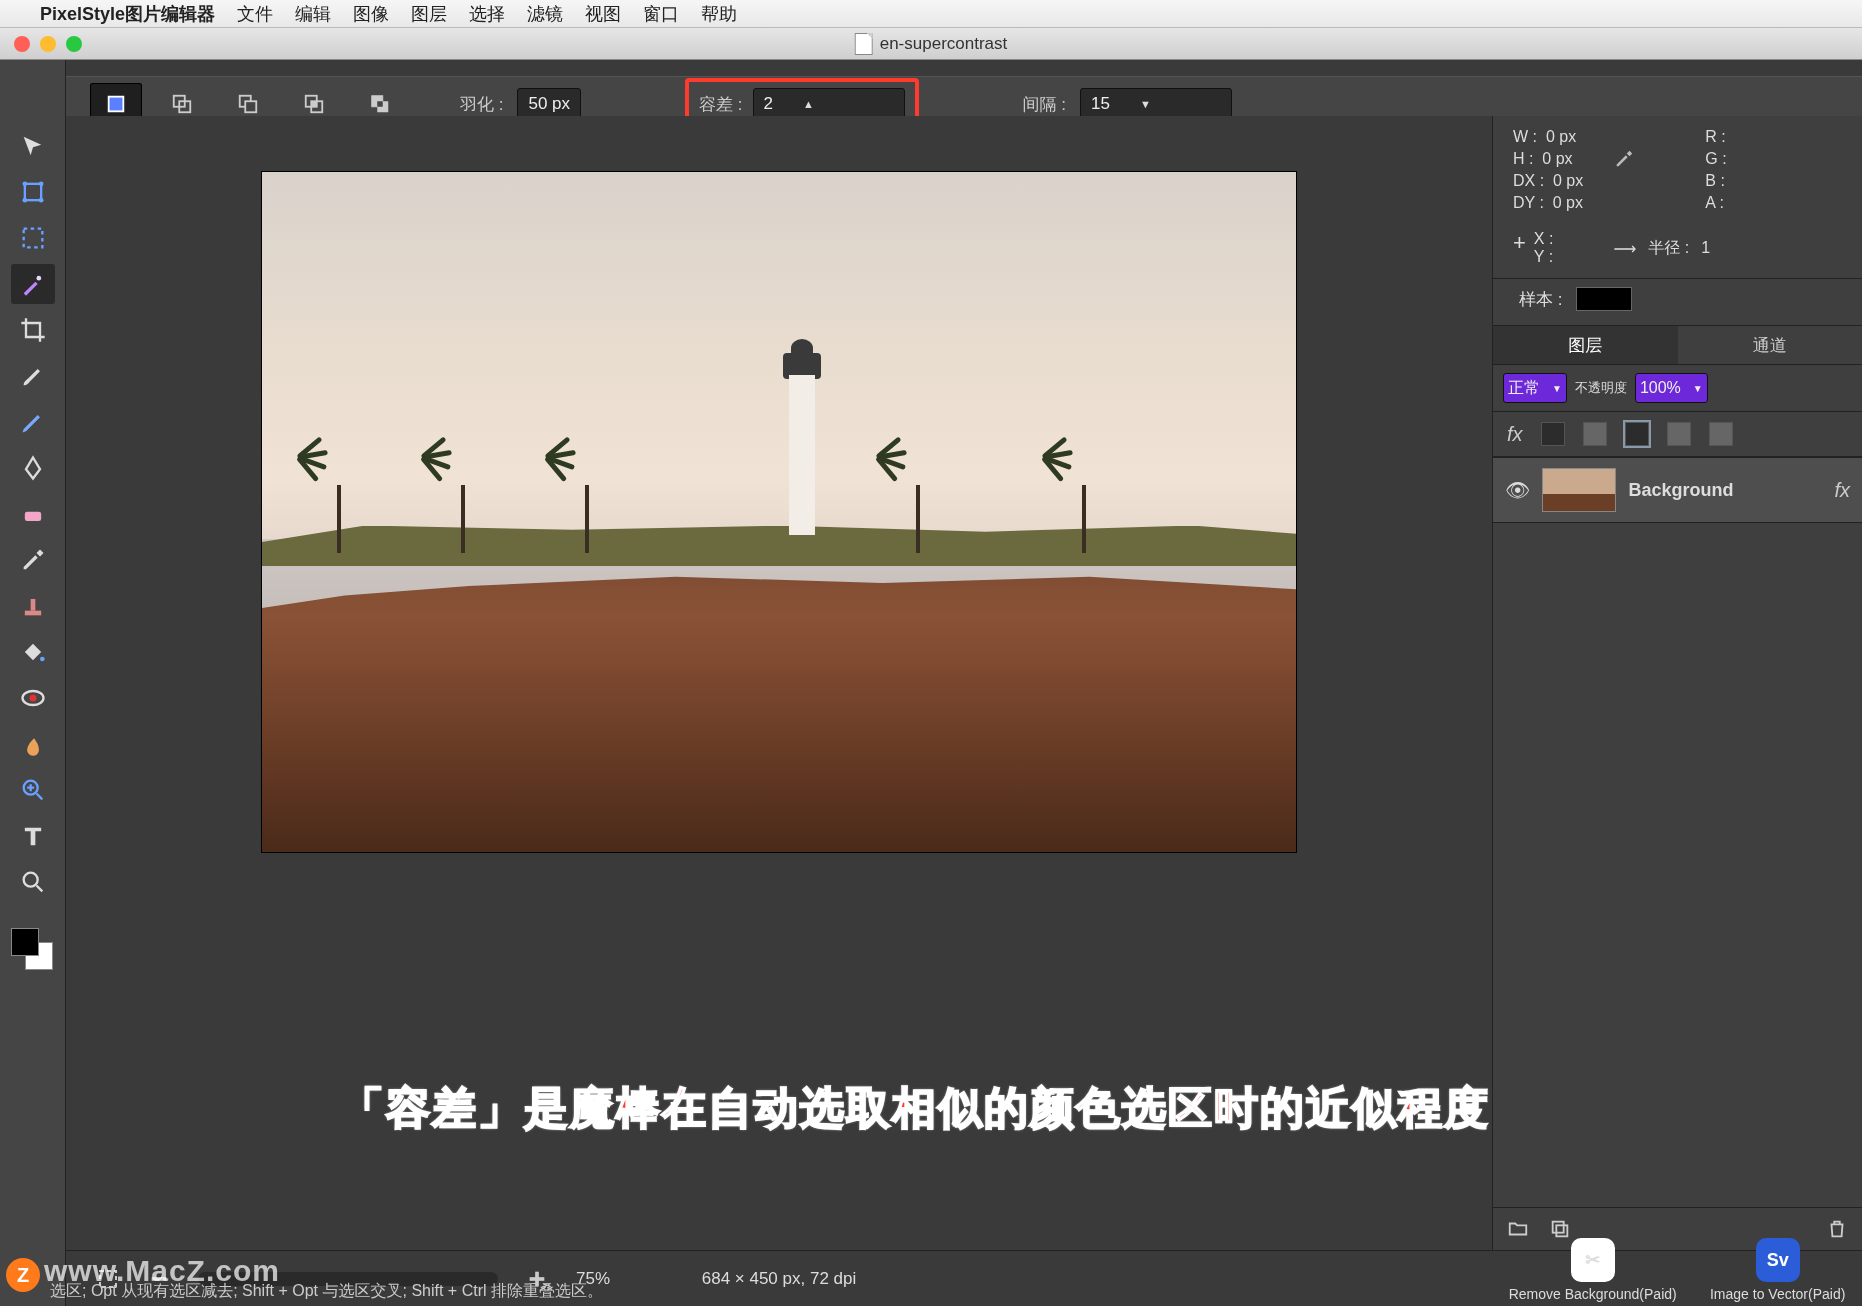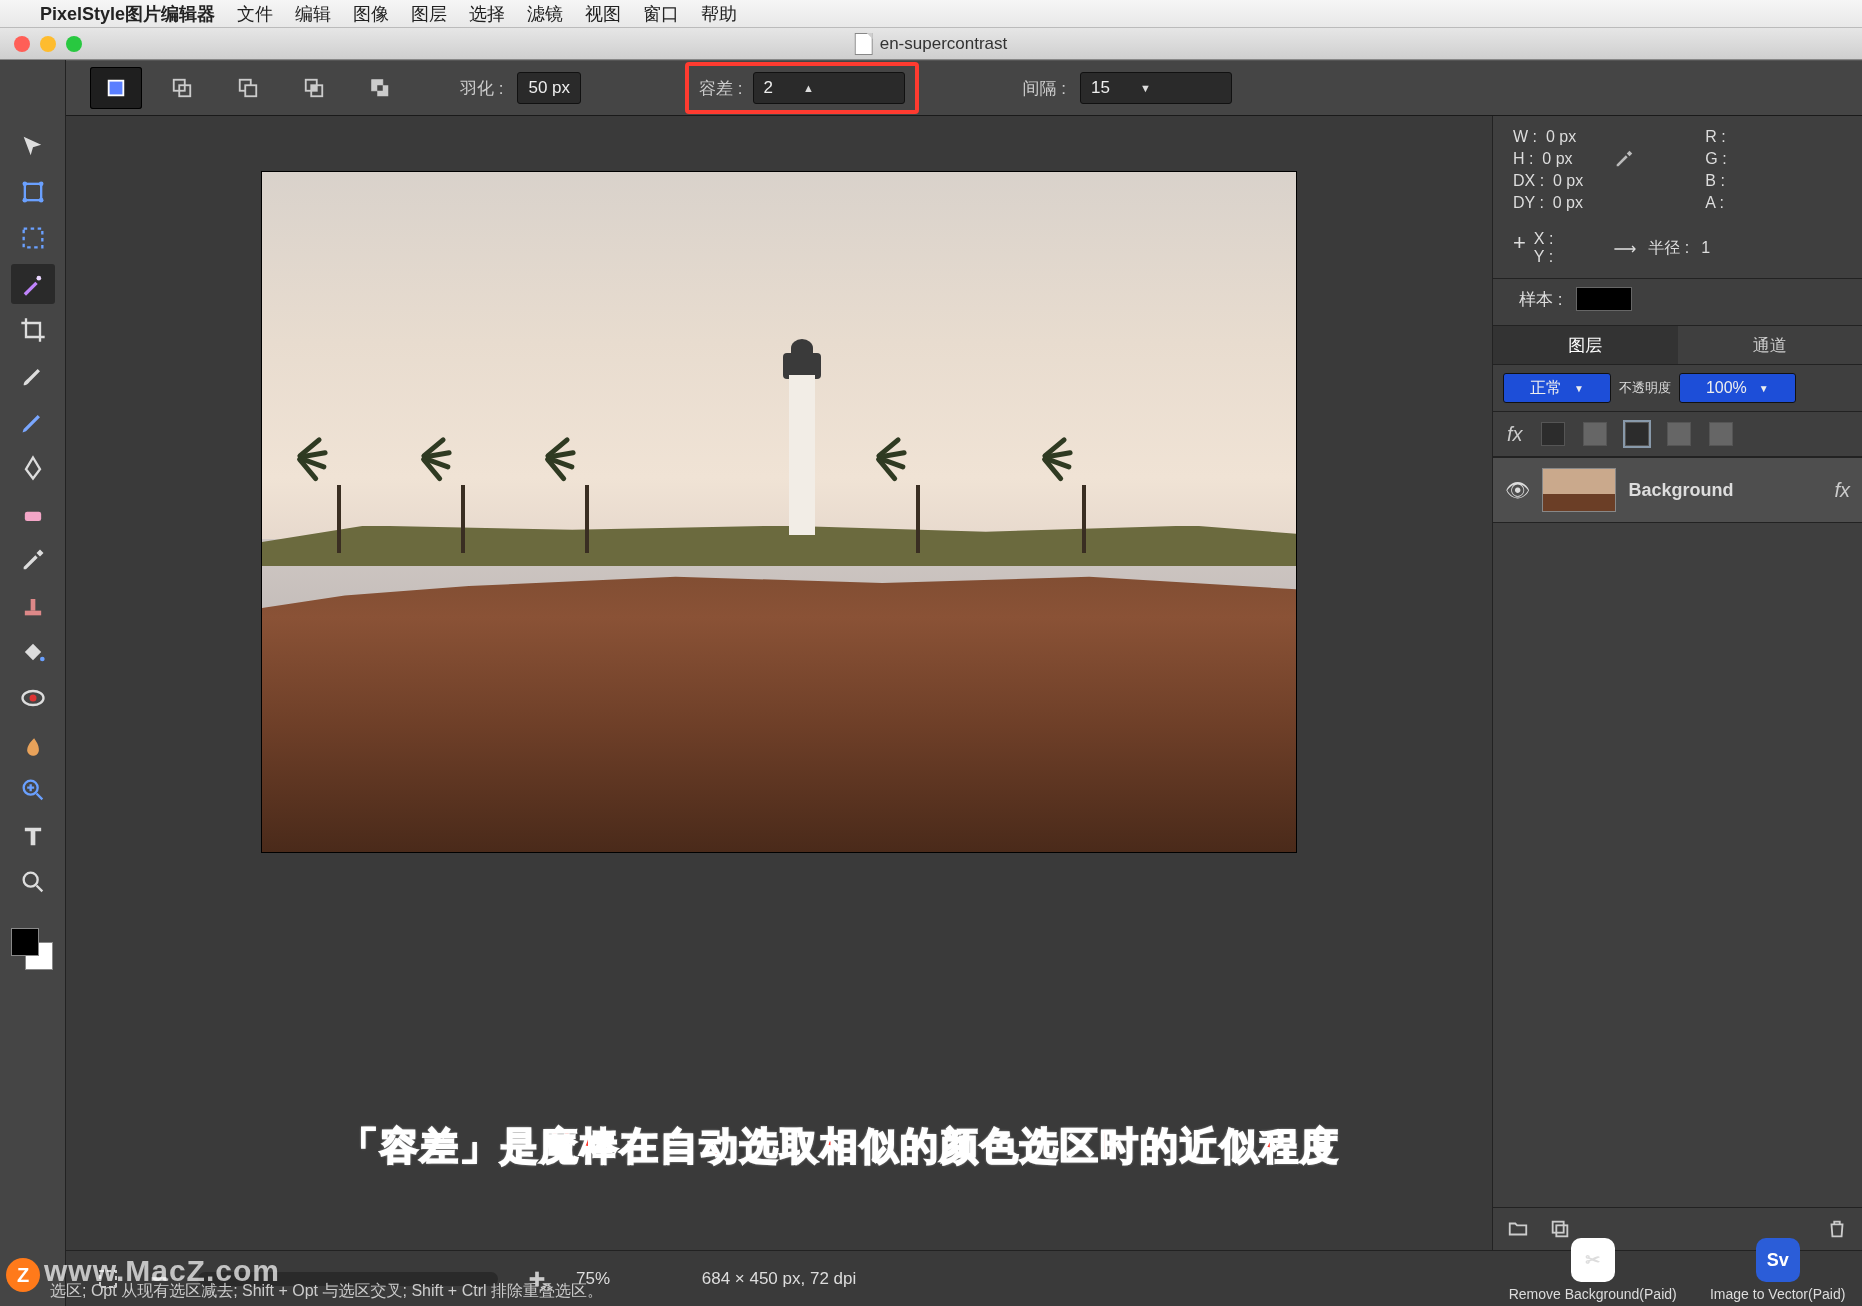--- a/index.html
+++ b/index.html
@@ -14,21 +14,21 @@
 
 .titlebar { height: 32px; background: linear-gradient(#e6e6e6,#cfcfcf); display: flex; align-items: center; position: relative; border-bottom:1px solid #888;}
 .traffic { display: flex; gap: 10px; padding-left: 14px; }
 .traffic .dot { width: 16px; height: 16px; border-radius: 50%; }
 .traffic .r { background: #ff5f57; } .traffic .y { background: #febc2e; } .traffic .g { background: #28c840; }
 .titlebar .title { position: absolute; left: 50%; transform: translateX(-50%); display: flex; align-items: center; gap: 7px; color: #333; font-size: 17px; }
 .doc-icon { width: 18px; height: 22px; background: #fff; border: 1px solid #888; position: relative; }
 .doc-icon::before { content:""; position:absolute; right:-1px; top:-1px; border-top:6px solid #cfcfcf; border-left:6px solid transparent; }
 
 
-.optionsbar { height: 56px; background: #454545; display: flex; align-items: center; padding-left: 90px; gap: 14px; border-bottom:1px solid #1a1a1a; border-top:1px solid #555;}
+.optionsbar { height: 56px; background: #454545; display: flex; align-items: center; padding-left: 90px; gap: 14px; border-bottom:1px solid #1a1a1a; border-top:1px solid #555;margin-top:16px;}
 .tool-slot { width: 52px; height: 42px; display: flex; align-items: center; justify-content: center; border-radius: 3px; }
 .tool-slot.active { background: #1f1f1f; box-shadow: inset 0 0 0 1px #000; }
 .sel-icon { width: 22px; height: 22px; display:block; }
 .lbl { color: #ccc; font-size: 17px; margin-left: 40px; }
 .spin { display:flex; align-items:center; background:#2a2a2a; border:1px solid #111; border-radius:3px; height:32px; padding:0 10px; color:#eee; font-size:17px; gap:30px;}
 .spin .arrow { font-size:11px; color:#ddd;}
 .highlight-box { border: 4px solid #ff3b30; border-radius: 4px; padding: 6px 10px; display: flex; align-items: center; gap: 10px; }
 .slider-pop { position:absolute; top:116px; left:784px; width:260px; height:44px; background:#555; border:1px solid #333; border-radius:6px; display:flex; align-items:center; padding:0 14px;}
 .slider-pop .track { flex:1; height:4px; background:#3a3a3a; border-radius:2px; position:relative;}
 .slider-pop .thumb { position:absolute; left:0; top:-8px; width:18px; height:18px; background:#999; border-radius:50%;}
@@ -51,31 +51,31 @@
 .cliff { position:absolute; left:0; right:0; bottom:0; height:46%; background:linear-gradient(#7a4a30 0%, #8a5236 25%, #6e3f28 60%, #4a2a1a 100%); clip-path: polygon(0 22%, 8% 18%, 20% 15%, 40% 12%, 60% 14%, 80% 12%, 100% 16%, 100% 100%, 0 100%);}
 .grass { position:absolute; left:0; right:0; top:52%; height:6%; background:#6b6a3e; clip-path: polygon(0 40%, 10% 0%, 30% 10%, 50% 0%, 70% 15%, 90% 0%, 100% 20%, 100% 100%, 0 100%);}
 .lighthouse { position:absolute; left:50%; top:24%; width:46px; height:200px;}
 .lighthouse .tower { position:absolute; left:10px; top:40px; width:26px; height:160px; background:#f2ede6; }
 .lighthouse .cap { position:absolute; left:4px; top:18px; width:38px; height:26px; background:#3a3a3a; border-radius:4px;}
 .lighthouse .dome { position:absolute; left:12px; top:4px; width:22px; height:18px; background:#3a3a3a; border-radius:50% 50% 0 0;}
 .palm { position:absolute; bottom:44%; }
 .palm .trunk { width:4px; height:68px; background:#3a2e22; margin:0 auto;}
 .palm .fronds { width:56px; height:30px; position:relative; margin-left:-26px;}
 .palm .fronds span { position:absolute; width:30px; height:5px; background:#2f3a22; border-radius:3px; transform-origin:left center;}
-.annotation { position:absolute; left:274px; bottom:78px; font-size:38px; font-weight:700; color:#ff3b30; -webkit-text-stroke:2px #fff; text-shadow:0 0 3px #fff; letter-spacing:2px;}
+.annotation { position:absolute; left:274px; bottom:112px; font-size:44px; font-weight:700; color:#ff3b30; -webkit-text-stroke:2px #fff; text-shadow:0 0 3px #fff; letter-spacing:2px;}
 
 
 .panels { position:absolute; right:0; top:116px; width:370px; bottom:56px; background:#3f3f3f; border-left:1px solid #222; display:flex; flex-direction:column;}
 .tabs { display:flex; height:40px; border-bottom:1px solid #222;}
 .tabs .tab { flex:1; display:flex; align-items:center; justify-content:center; font-size:17px; color:#ccc;}
 .tabs .tab.active { background:#333; color:#fff;}
 .sample-row { display:flex; align-items:flex-end; gap:14px; padding:8px 26px 14px; font-size:17px;}
 .sample-row .sw { width:56px; height:24px; background:#000; border:1px solid #666;}
 .layer-opts { display:flex; align-items:center; gap:8px; padding:8px 10px; border-bottom:1px solid #222;}
-.dd { background:#1d4ed8; border:1px solid #111; height:30px; display:flex; align-items:center; padding:0 26px; color:#eee; font-size:16px; gap:12px; border-radius:3px;}
+.dd { background:#6d28d9; border:1px solid #111; height:30px; display:flex; align-items:center; padding:0 4px; color:#eee; font-size:16px; gap:12px; border-radius:3px;}
 .fxrow { display:flex; align-items:center; gap:18px; padding:10px 14px; border-bottom:1px solid #222; font-style:italic; font-size:20px; color:#ccc;}
 .fxrow .sq { width:24px; height:24px; background:#2c2c2c; border:1px solid #555;}
 .fxrow .sq.filled { background:#666;}
 .fxrow .sq.sel { box-shadow:0 0 0 2px #89a;}
 .layer-item { display:flex; align-items:center; gap:12px; padding:10px 12px; background:#4e4e4e; border-top:1px solid #222; border-bottom:1px solid #222;}
 .layer-item .eye { font-size:20px; color:#ddd;}
 .layer-item .thumb { width:74px; height:44px; background:linear-gradient(#caa98c 60%, #6b3e26 60%); border:1px solid #888;}
 .layer-item .name { font-weight:700; font-size:18px;}
 .layer-item .fxlab { margin-left:auto; font-style:italic; font-size:20px; color:#ccc;}
 .layer-footer { margin-top:auto; display:flex; align-items:center; gap:20px; padding:10px 14px; border-top:1px solid #222;}

